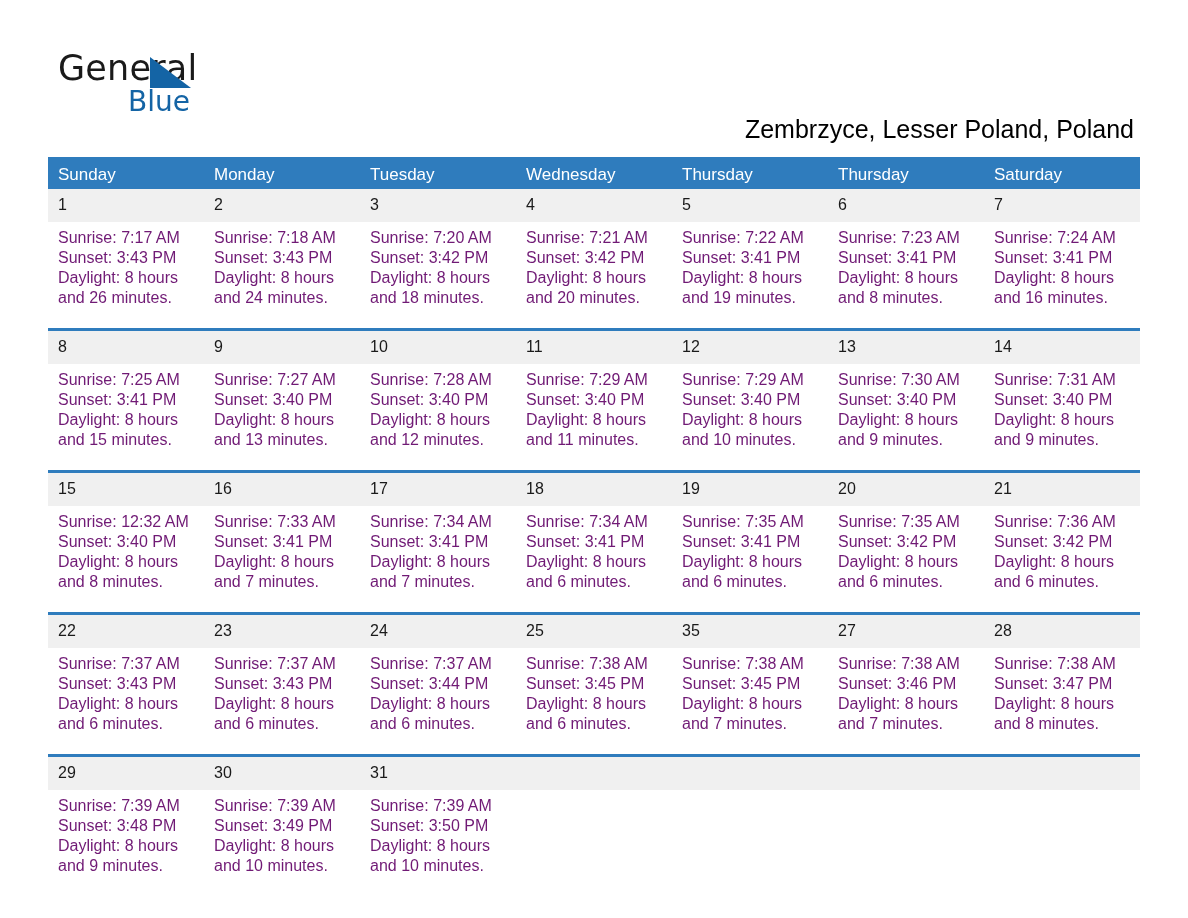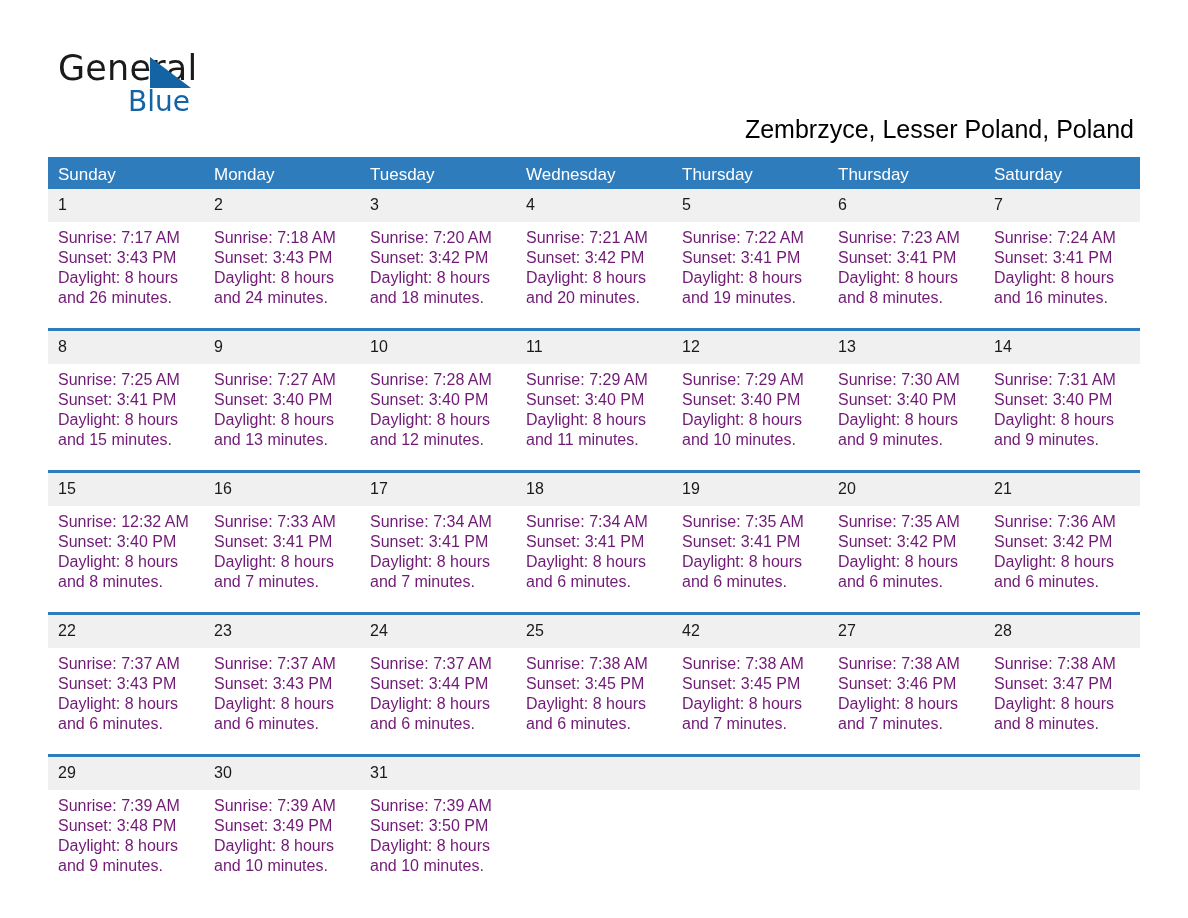--- a/index.html
+++ b/index.html
@@ -423,21 +423,21 @@
           <td>
               <div class="daynum">25</div>
               <div class="info">
                 <div>Sunrise: 7:38 AM</div>
                 <div>Sunset: 3:45 PM</div>
                 <div>Daylight: 8 hours</div>
                 <div>and 6 minutes.</div>
               </div>
             </td>
           <td>
-              <div class="daynum">42</div>
+              <div class="daynum">35</div>
               <div class="info">
                 <div>Sunrise: 7:38 AM</div>
                 <div>Sunset: 3:45 PM</div>
                 <div>Daylight: 8 hours</div>
                 <div>and 7 minutes.</div>
               </div>
             </td>
           <td>
               <div class="daynum">27</div>
               <div class="info">

